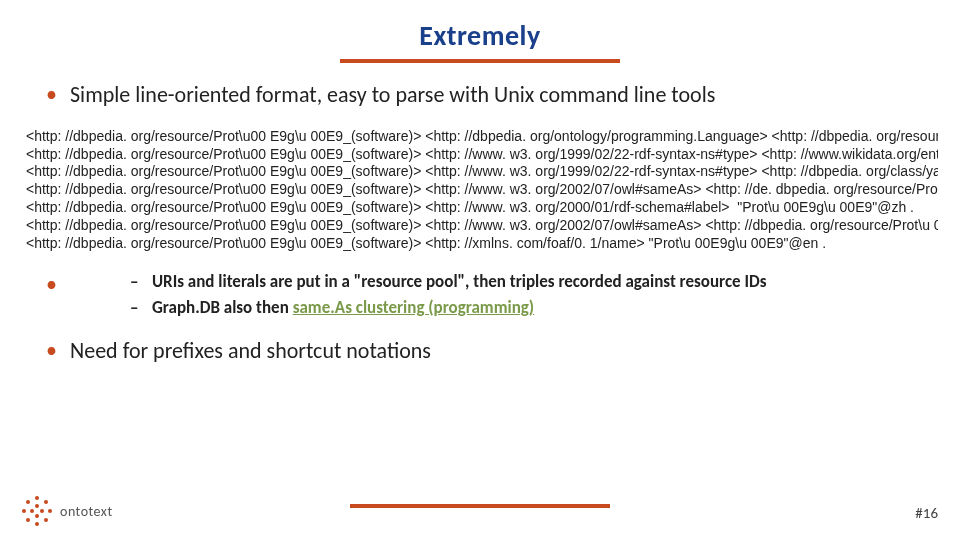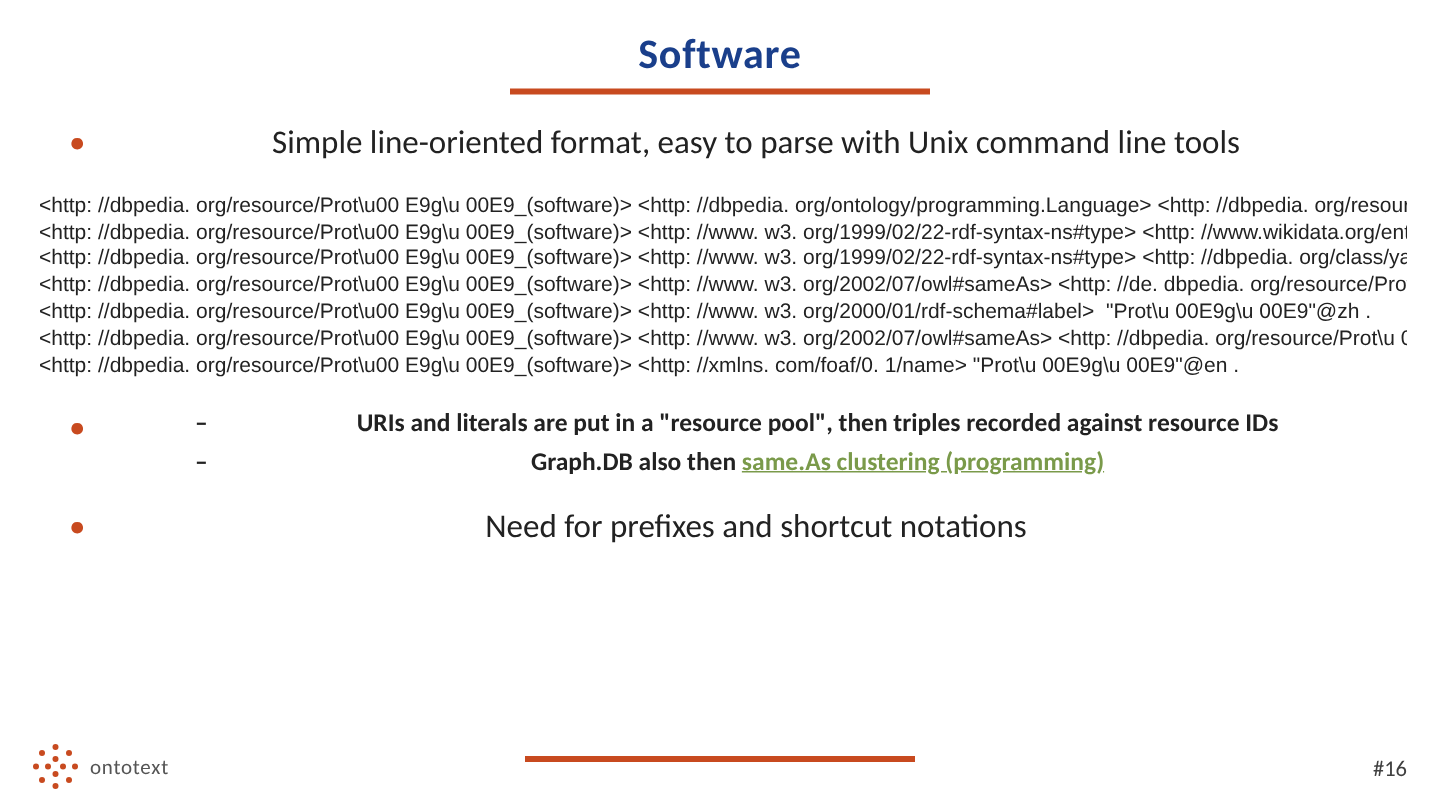--- a/index.html
+++ b/index.html
@@ -2,42 +2,42 @@
 <html><head>
 <meta charset="utf-8">
 <style>
   * { margin: 0; padding: 0; box-sizing: border-box; }
   html, body { width: 960px; height: 540px; font-family: Calibri, "Segoe UI", Arial, sans-serif; background: #fff; color: #222; }
   .slide { position: relative; width: 960px; height: 540px; padding: 18px 22px 0 22px; }
   .title-wrap { text-align: center; margin-bottom: 4px; }
   .title { display: inline-block; font-size: 28px; font-weight: 700; color: #1a3f8b; letter-spacing: 0.5px; }
   .rule-top { width: 280px; height: 4px; background: #c84a1f; margin: 6px auto 18px auto; }
   ul.main { list-style: none; padding-left: 20px; }
-  ul.main > li { position: relative; padding-left: 28px; margin-bottom: 18px; font-size: 22px; line-height: 1.3; text-align: center; }
+  ul.main > li { position: relative; padding-left: 28px; margin-bottom: 18px; font-size: 22px; line-height: 1.3; }
   ul.main > li::before { content: "•"; position: absolute; left: 4px; top: 0; color: #c84a1f; font-size: 22px; }
   a.ex { color: #7a9a4a; text-decoration: underline; }
   pre.code { font-family: Liberation Sans, sans-serif; font-size: 14px; line-height: 1.28; white-space: pre; color: #222; margin: 2px 0 18px 4px; overflow: hidden; }
   ul.sub { list-style: none; padding-left: 60px; margin-top: 12px; }
   ul.sub > li { position: relative; padding-left: 22px; margin-bottom: 4px; font-size: 17px; font-weight: 600; }
   ul.sub > li::before { content: "–"; position: absolute; left: 0; top: 0; color: #222; }
   .footer { position: absolute; left: 0; right: 0; bottom: 14px; height: 42px; }
   .logo { position: absolute; left: 22px; bottom: 0; display: flex; align-items: center; gap: 8px; }
   .logo-mark { width: 30px; height: 30px; position: relative; }
   .logo-mark span { position: absolute; width: 4px; height: 4px; background: #c84a1f; border-radius: 50%; }
   .logo-text { font-size: 14px; color: #555; letter-spacing: 0.5px; }
   .rule-bottom { position: absolute; left: 50%; transform: translateX(-50%); bottom: 18px; width: 260px; height: 4px; background: #c84a1f; }
   .pagenum { position: absolute; right: 22px; bottom: 4px; font-size: 15px; color: #404040; }
 </style>
 </head>
 <body>
 
 <div class="slide">
 
   <div class="title-wrap">
-    <div class="title">Software</div>
+    <div class="title">Extremely</div>
   </div>
   <div class="rule-top"></div>
 
   <ul class="main">
     <li>
       <span>Simple line-oriented format, easy to parse with Unix command line tools</span>
     </li>
   </ul>
 
   <pre class="code">&lt;http: //dbpedia. org/resource/Prot\u00 E9g\u 00E9_(software)&gt; &lt;http: //dbpedia. org/ontology/programming.Language&gt; &lt;http: //dbpedia. org/resource/Java_(programming_language)&gt; .

